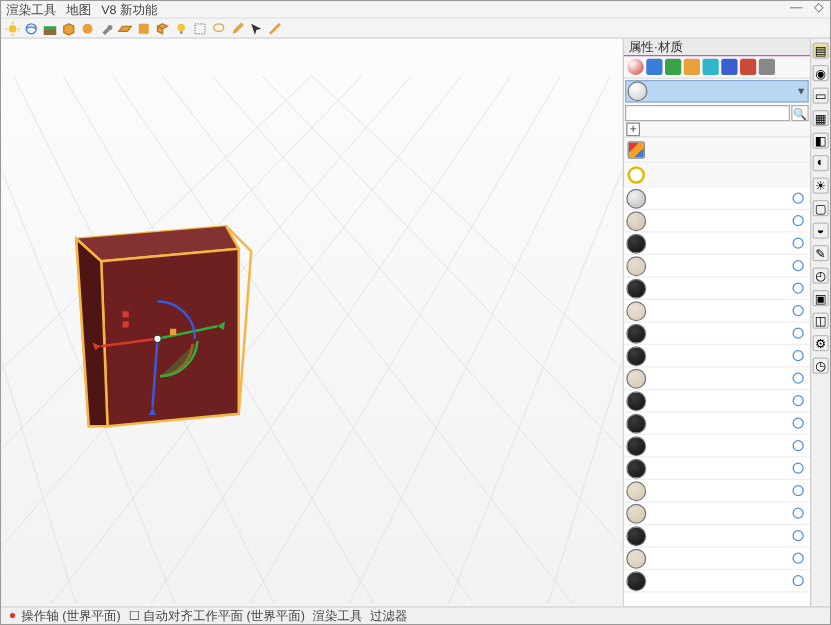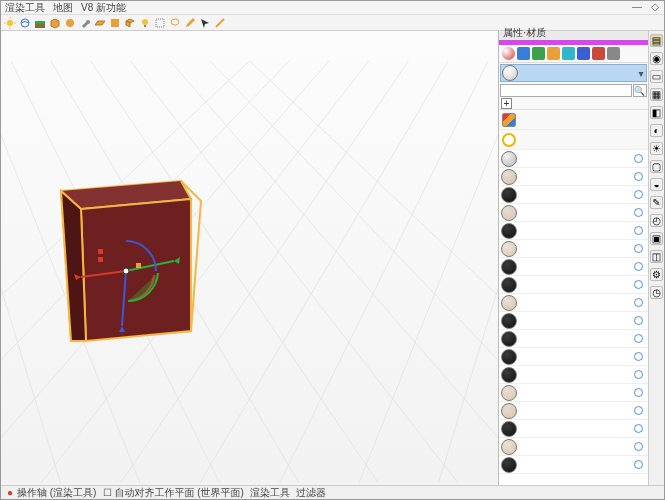--- a/index.html
+++ b/index.html
@@ -10,21 +10,21 @@
 .min-icon{width:10px;height:10px;display:flex;align-items:center;justify-content:center;color:#666;}
 .toolbar{height:16px;background:#f4f4f4;display:flex;align-items:center;gap:1px;padding:0 2px;border-bottom:1px solid #ccc;}
 .tbtn{width:14px;height:14px;display:flex;align-items:center;justify-content:center;cursor:pointer;}
 .tbtn svg{width:12px;height:12px;}
 .main{flex:1;display:flex;min-height:0;}
 .viewport{flex:1;position:relative;background:linear-gradient(180deg,#fdfdfd 0%,#f4f4f4 100%);overflow:hidden;}
 .grid{position:absolute;inset:0;}
 .cube{position:absolute;left:40px;top:140px;}
 .right-zone{display:flex;height:100%;}
 .panel{width:150px;background:#f8f8f8;border-left:1px solid #bbb;display:flex;flex-direction:column;}
-.panel-title{height:14px;background:#eaeaea;border-bottom:5px solid #d946ef;padding:0 4px;display:flex;align-items:flex-end;font-size:9px;color:#333;}
+.panel-title{height:14px;background:#eaeaea;border-bottom:1px solid #d946ef;padding:0 4px;display:flex;align-items:center;font-size:9px;color:#333;}
 .panel-icons{height:18px;display:flex;align-items:center;gap:2px;padding:0 3px;border-bottom:1px solid #ddd;}
 .picon{width:13px;height:13px;border-radius:2px;}
 .current-mat{height:18px;display:flex;align-items:center;background:#b9d6f2;border:1px solid #8aaed4;margin:1px;}
 .current-mat .swatch{width:16px;height:16px;border:1px solid #777;margin:0 1px;}
 .current-mat .drop{margin-left:auto;width:10px;text-align:center;color:#555;}
 .search-row{display:flex;gap:1px;padding:1px;}
 .search-row input{flex:1;height:13px;border:1px solid #aaa;font-size:9px;padding:0 2px;}
 .search-row .go{width:14px;height:13px;border:1px solid #aaa;background:#fff;display:flex;align-items:center;justify-content:center;font-size:9px;}
 .plus-row{padding:0 2px;border-bottom:1px solid #ddd;}
 .plus{width:11px;height:11px;border:1px solid #888;display:flex;align-items:center;justify-content:center;font-size:10px;color:#333;background:#fff;}
@@ -344,21 +344,21 @@
         <span class="stab">◫</span>
         <span class="stab">⚙</span>
         <span class="stab">◷</span>
       </div>
     </div>
   </div>
 
   <div class="statusbar">
     <span class="chip">
         <span class="sb-icon" style="color:#d83a2a;">●</span>
-        <span>操作轴 (渲染工具)</span>
+        <span>操作轴 (世界平面)</span>
       </span>
     <span class="chip">
         <span class="sb-icon">☐</span>
         <span>自动对齐工作平面 (世界平面)</span>
       </span>
     <span class="chip">
         <span>渲染工具</span>
       </span>
     <span class="chip">
         <span>过滤器</span>

